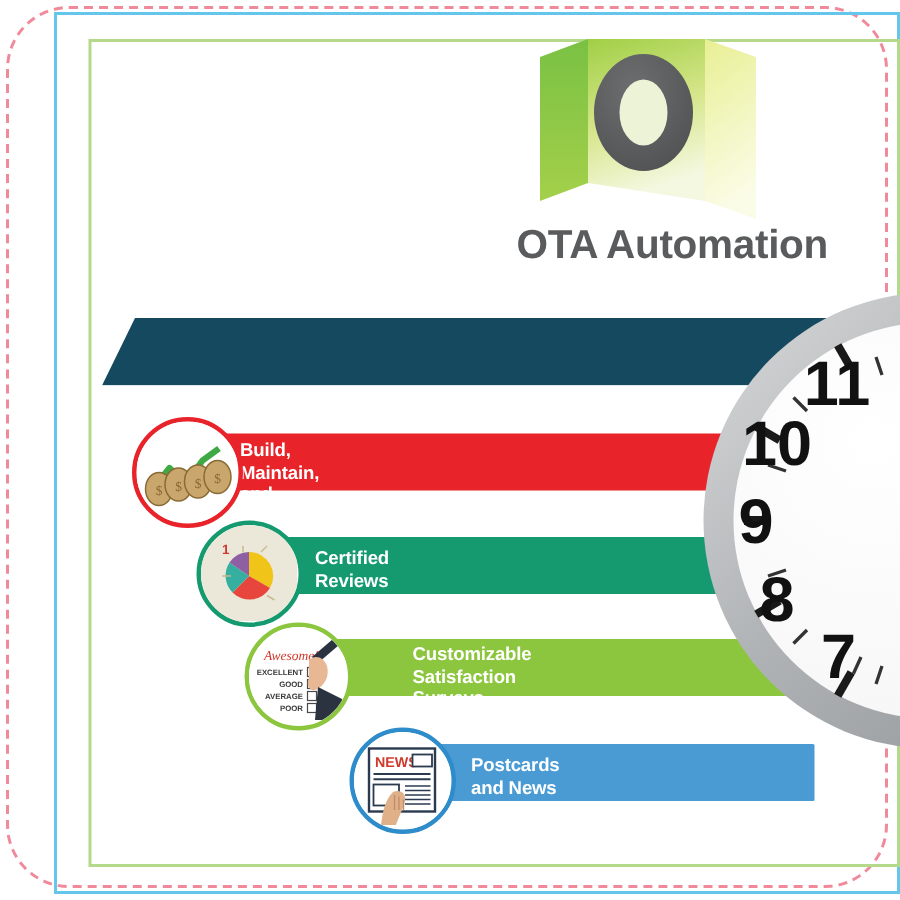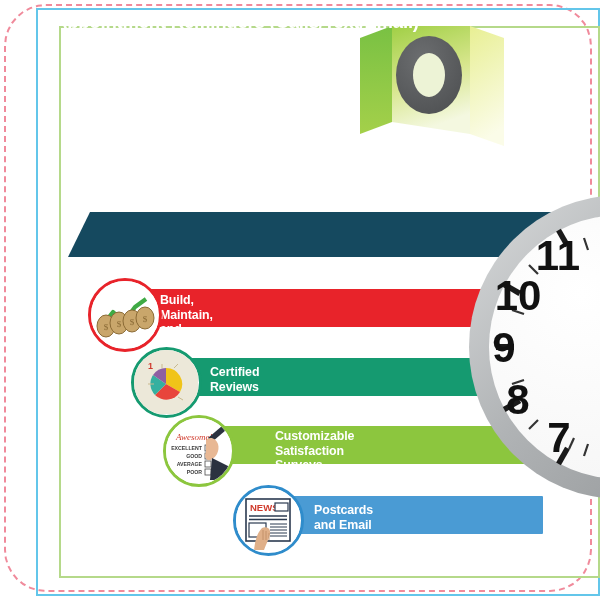--- a/index.html
+++ b/index.html
@@ -173,23 +173,23 @@
       <polygon points="8,16 40,4 40,100 8,112" fill="url(#gLeft)"></polygon>
 
       <polygon points="40,4 118,4 118,112 40,100" fill="url(#gMid)"></polygon>
 
       <polygon points="118,4 152,16 152,124 118,112" fill="url(#gRight)"></polygon>
 
       <ellipse cx="77" cy="53" rx="33" ry="39" fill="url(#gO)"></ellipse>
       <ellipse cx="77" cy="53" rx="16" ry="22" fill="#edf3d6"></ellipse>
     </svg>
   </div>
+  <div class="brand-name">OTA Automation</div>
 
   <div class="header-banner"></div>
-  <div class="header-banner-text">Appointment Reminders (Calls/Text/Email)</div>
 
   <div class="row" id="row1">
     <div class="row-bar"></div>
     <div class="row-bar-label">Build, Maintain, and Leverage
 Your Reputation Online</div>
     <div class="row-icon">
       <svg width="67" height="67" viewBox="0 0 67 67">
         <rect width="67" height="67" fill="#ffffff"></rect>
         <polyline points="11,45 22,31 33,41 44,26 55,18" fill="none" stroke="#3faa45" stroke-width="4.2" stroke-linejoin="round"></polyline>
         <g stroke="#8a6a35" stroke-width="1">
@@ -254,21 +254,21 @@
 
         <path d="M42,20 L56,8 L60,12 L46,24 Z" fill="#2b3240"></path>
         <path d="M40,22 C44,18 50,20 52,26 C54,33 50,40 44,42 C40,43 38,38 40,34 Z" fill="#e8b894"></path>
         <path d="M46,40 L62,48 L62,62 L44,62 Z" fill="#2b3240"></path>
       </svg>
     </div>
   </div>
 
   <div class="row" id="row4">
     <div class="row-bar"></div>
-    <div class="row-bar-label">Postcards and Email Letters</div>
+    <div class="row-bar-label">Postcards and News Reviews</div>
     <div class="row-icon">
       <svg width="64" height="64" viewBox="0 0 64 64">
         <rect width="64" height="64" fill="#ffffff"></rect>
         <rect x="10" y="11" width="44" height="42" fill="#ffffff" stroke="#2b3a50" stroke-width="1.6"></rect>
         <text x="14" y="23" fill="#d03a2c" font-family="'Liberation Sans', sans-serif" font-size="9.5" font-weight="bold">NEWS</text>
         <rect x="39" y="15" width="13" height="8" fill="#ffffff" stroke="#2b3a50" stroke-width="1.2"></rect>
         <g stroke="#2b3a50" stroke-width="1.3">
           <line x1="13" y1="28" x2="51" y2="28"></line>
           <line x1="13" y1="31.5" x2="51" y2="31.5"></line>
         </g>

